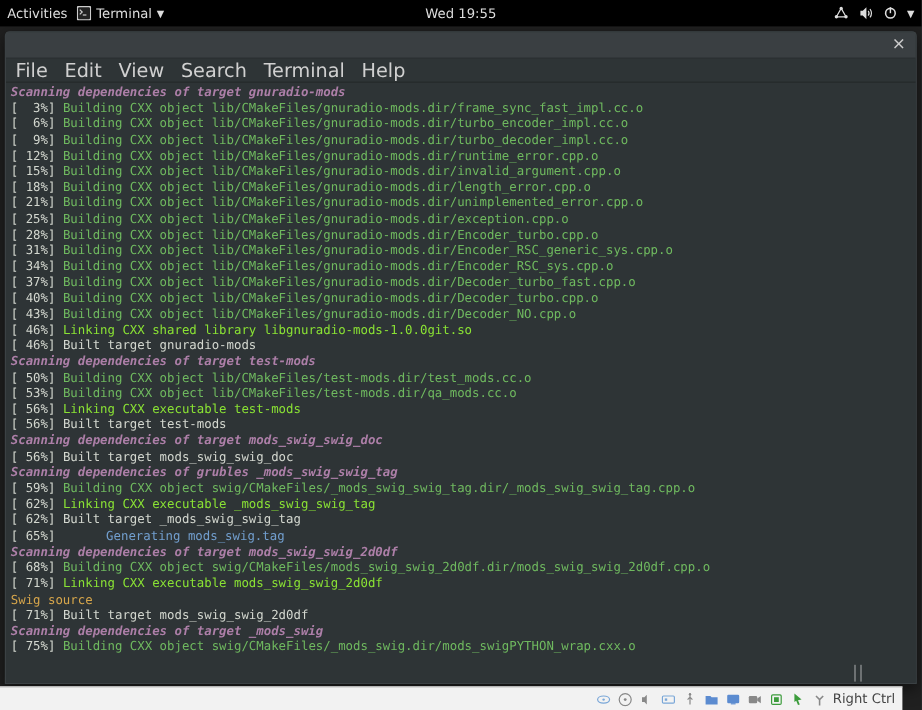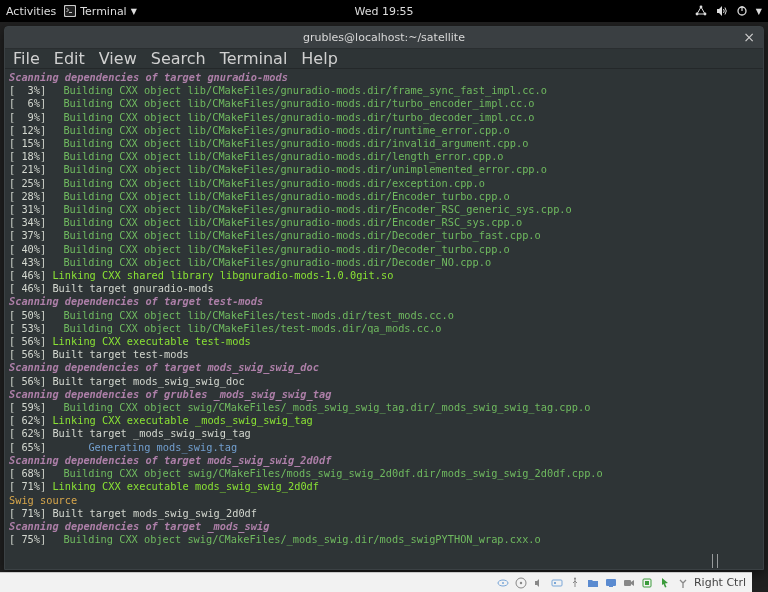--- a/index.html
+++ b/index.html
@@ -75,21 +75,21 @@
     background: #2e3436;
     color: #d3d7cf;
     font-family: "DejaVu Sans Mono","Liberation Mono",monospace;
     font-size: 10.3px;
     line-height: 13.2px;
     padding: 2px 4px;
     white-space: pre;
     overflow: hidden;
   }
   .c-mag   { color: #ad7fa8; font-style: italic; }  
-  .c-grn   { color: #6fb95f; margin-left: 11px; }  
+  .c-grn   { color: #6fb95f; }  
   .c-grnb  { color: #8ae234; font-weight: normal; } 
   .c-blue  { color: #729fcf; margin-left: 36px; }  
   .c-wht   { color: #d3d7cf; }
   .c-yel   { color: #d7a64b; }  
   .bold { font-weight: bold; }
 
   
   .vmbar {
     position: absolute;
     left: 0; bottom: 0;
@@ -148,21 +148,20 @@
     <svg width="12" height="12" viewBox="0 0 12 12">
         <circle cx="6" cy="6" r="4" stroke="#ddd" stroke-width="1.3" fill="none"></circle>
         <rect x="5.4" y="1" width="1.2" height="5" fill="#ddd"></rect>
       </svg>
     <span class="tri-down">▼</span>
   </div>
 </div>
 
 <div class="termwin">
   <div class="titlebar">
-    <span>grubles@localhost:~/satellite</span>
     <span class="close">×</span>
   </div>
   <div class="menubar">
     <span>File</span>
     <span>Edit</span>
     <span>View</span>
     <span>Search</span>
     <span>Terminal</span>
     <span>Help</span>
   </div>

